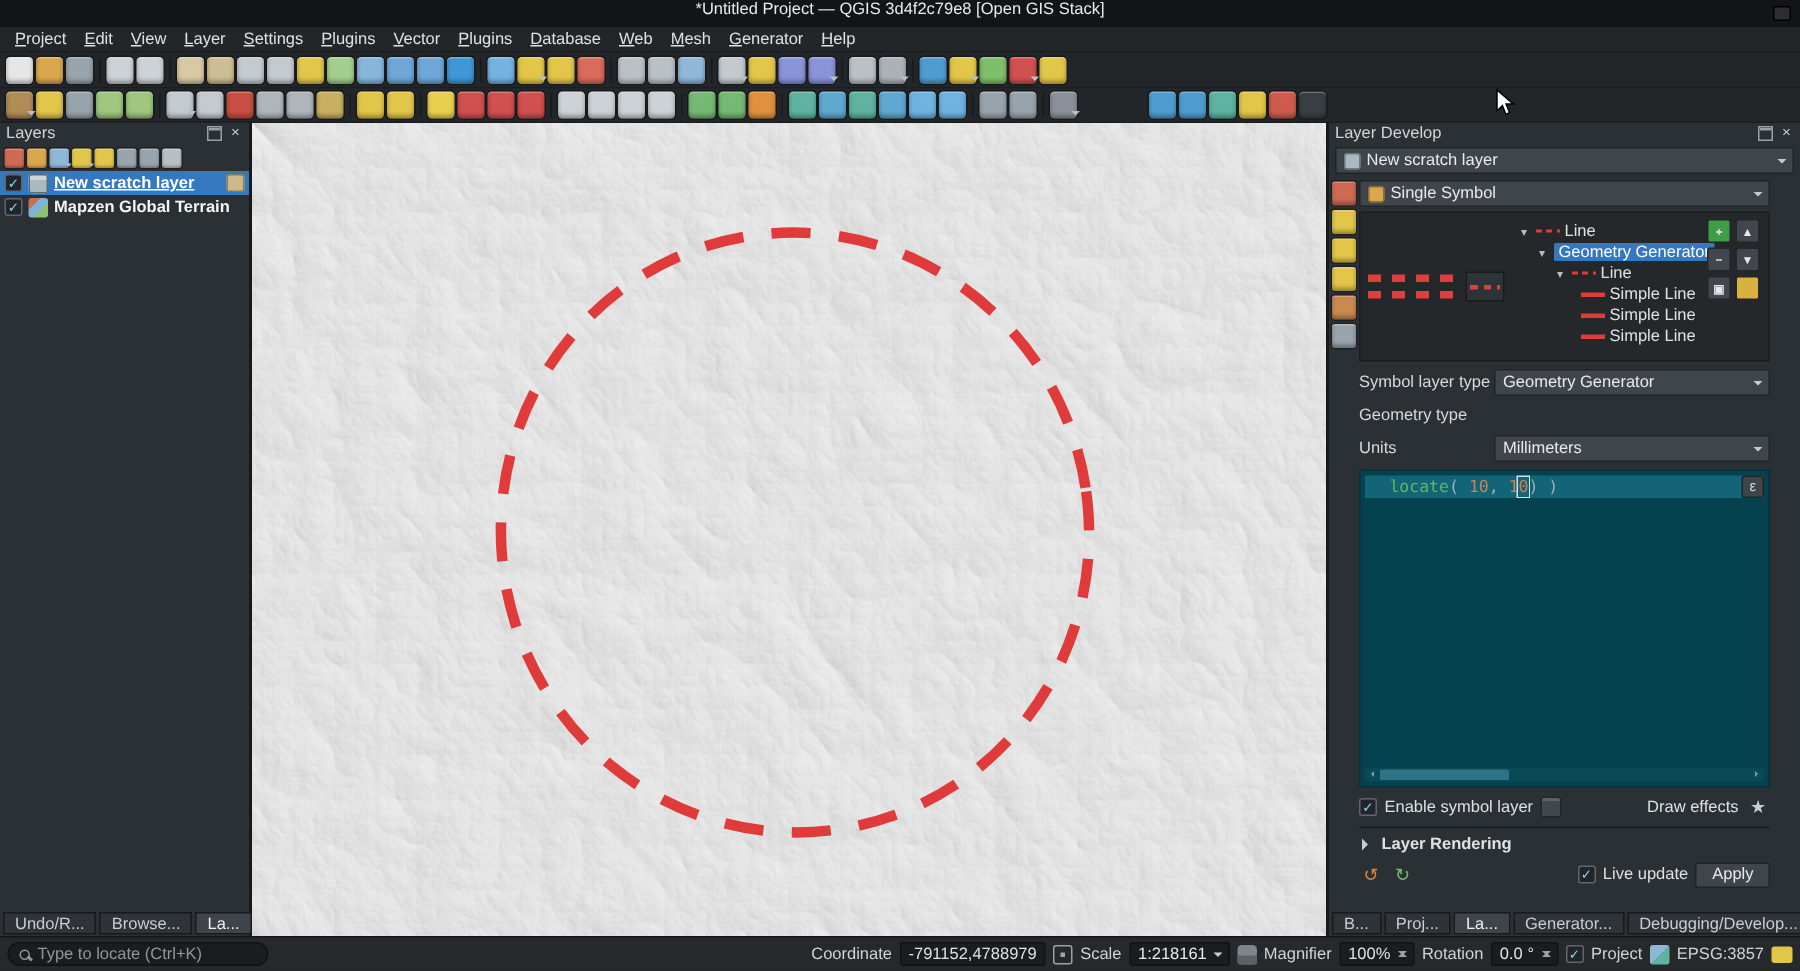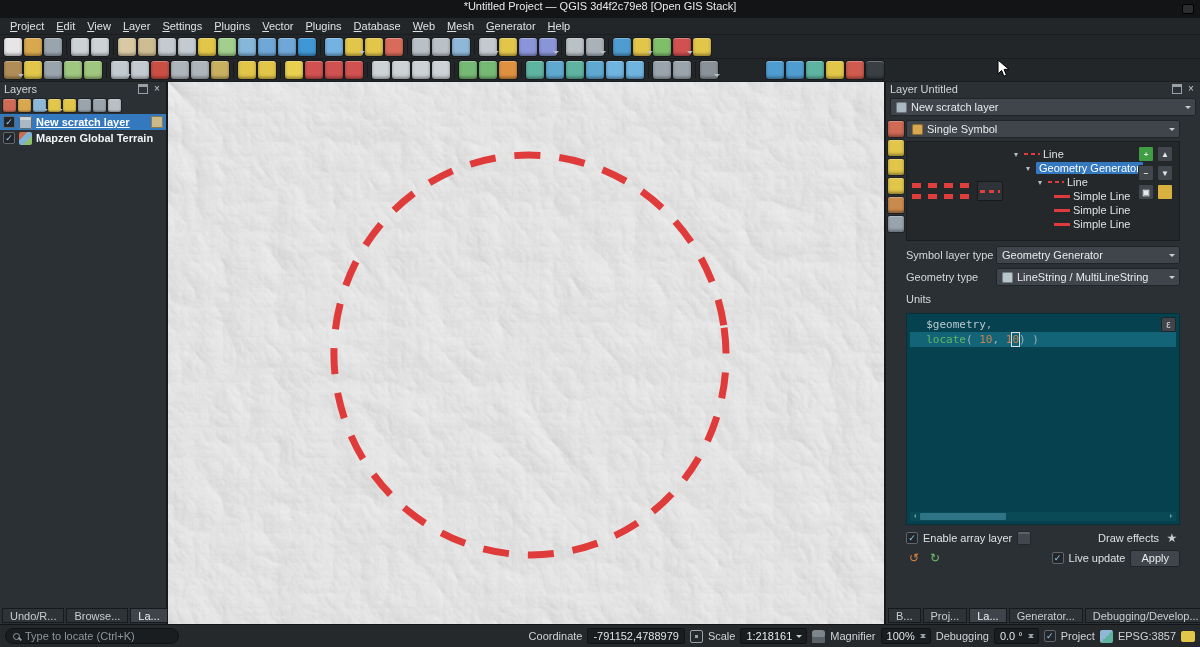--- a/index.html
+++ b/index.html
@@ -323,21 +323,21 @@
         </filter>
       </defs>
       <rect width="716" height="542" fill="#b5b5b5"></rect>
       <rect width="716" height="542" filter="url(#hillshade)"></rect>
       <ellipse cx="362" cy="273" rx="196" ry="200" fill="none" stroke="#e03b3b" stroke-width="7" stroke-dasharray="26 19" transform="rotate(-8 362 273)"></ellipse>
     </svg>
   </div>
 
   <div class="panel right">
     <div class="phead">
-      <span>Layer Untitled</span>
+      <span>Layer Develop</span>
       <span class="hspace"></span>
       <span class="hicon dock"></span>
       <span class="hicon">×</span>
     </div>
     <div class="selrow">
       <div class="combo">
         <span class="cicon" style="--c:#aab8c2"></span>
         <span>New scratch layer</span>
       </div>
     </div>
@@ -405,51 +405,53 @@
         </div>
 
         <div class="frow">
           <span class="flabel">Symbol layer type</span>
           <div class="combo">
             <span>Geometry Generator</span>
           </div>
         </div>
         <div class="frow">
           <span class="flabel">Geometry type</span>
-          <div class="combo">
-            <span class="cicon" style="--c:#b9c6cc"></span>
-            <span>LineString / MultiLineString</span>
-          </div>
         </div>
         <div class="frow">
           <span class="flabel">Units</span>
+          <div class="combo">
+            <span>Millimeters</span>
+          </div>
         </div>
 
         <div class="editor">
           <div class="code">
-              <div class="code-line"><span class="tk-d">  </span><span class="tk-d">$geometry</span><span class="tk-p">,</span></div>
               <div class="code-line hl"><span class="tk-d">  </span><span class="tk-g">locate</span><span class="tk-p">( </span><span class="tk-n">10</span><span class="tk-p">, </span><span class="tk-n">1</span><span class="tk-cur">0</span><span class="tk-p">) )</span></div>
             </div>
           <span class="fx-btn">ε</span>
           <div class="hscroll">
               <span class="handle"></span>
             </div>
         </div>
 
         <div class="enable-row">
           <span class="cb">
               <span>✓</span>
             </span>
-          <span>Enable array layer</span>
+          <span>Enable symbol layer</span>
           <span class="ddbtn"></span>
           <span class="hspace"></span>
           <span>Draw effects</span>
           <span class="starbtn">★</span>
         </div>
 
+        <div class="rendrow">
+          <span class="tri"></span>
+          <span>Layer Rendering</span>
+        </div>
 
         <div class="ctlrow">
           <span class="histbtn undo">↺</span>
           <span class="histbtn redo">↻</span>
           <span class="hspace"></span>
           <span class="cb">
               <span>✓</span>
             </span>
           <span>Live update</span>
           <span class="apply">Apply</span>
@@ -479,21 +481,21 @@
     <span class="sb-icon extent"></span>
     <span class="sb-label">Scale</span>
     <div class="combo">
       <span>1:218161</span>
     </div>
     <span class="sb-icon lock"></span>
     <span class="sb-label">Magnifier</span>
     <div class="spin">
       <span>100%</span>
     </div>
-    <span class="sb-label">Debugging</span>
+    <span class="sb-label">Rotation</span>
     <div class="spin">
       <span>0.0 °</span>
     </div>
     <span class="cb">
         <span>✓</span>
       </span>
     <span class="sb-label">Project</span>
     <span class="sb-icon crs"></span>
     <span class="sb-label">EPSG:3857</span>
     <span class="sb-icon msg"></span>

